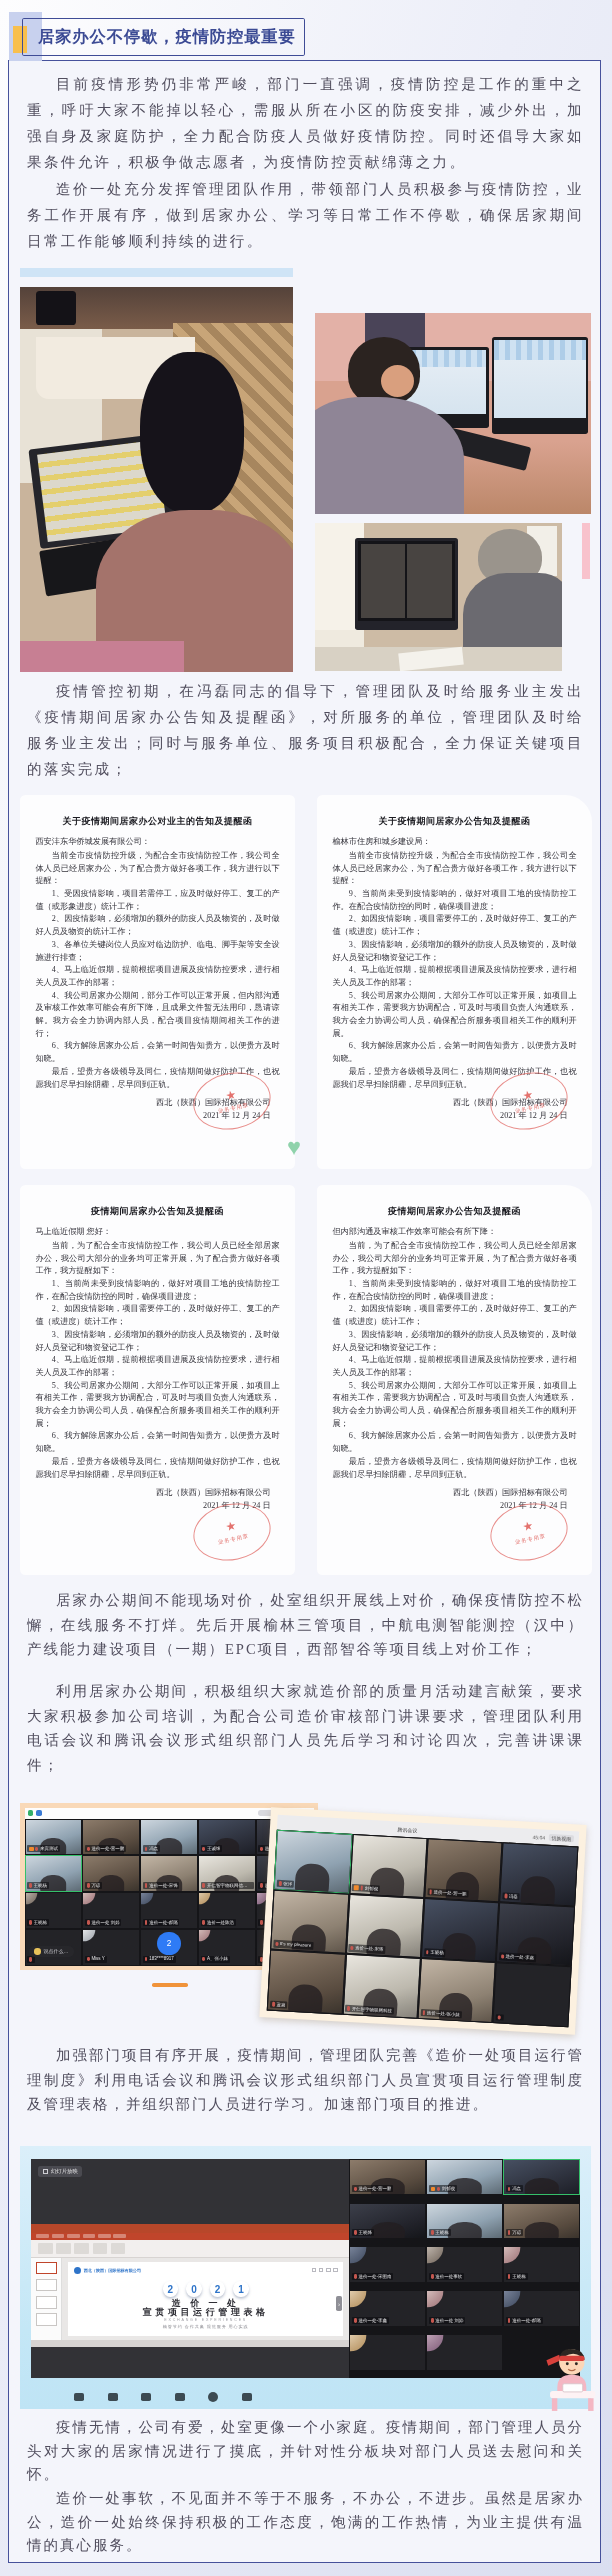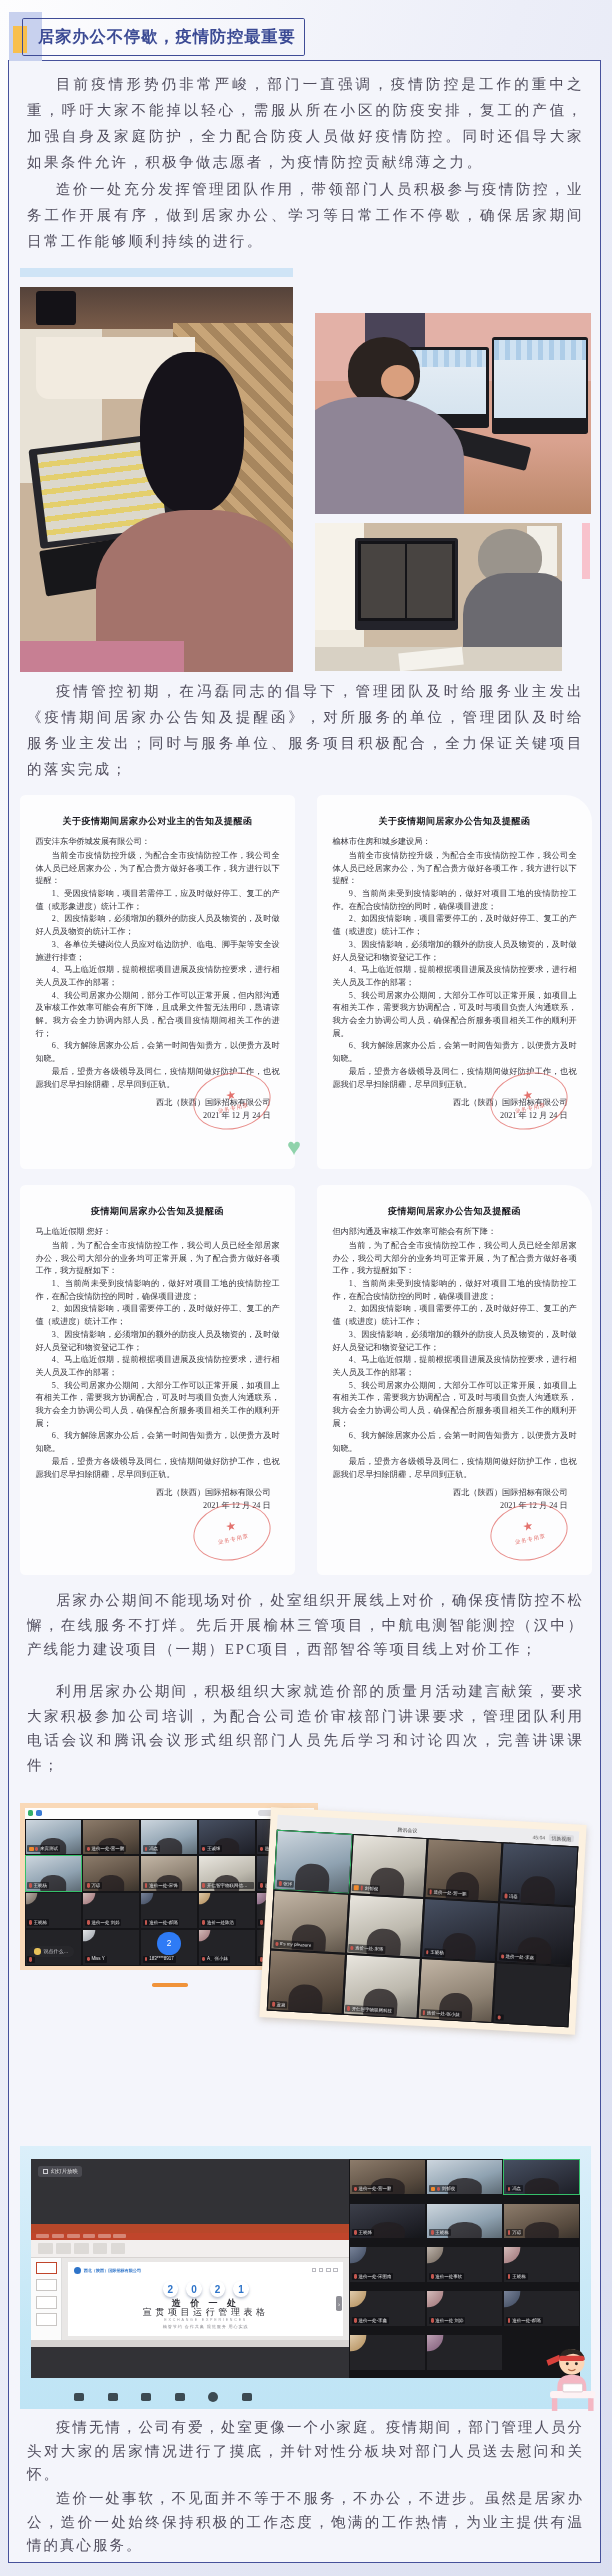--- a/index.html
+++ b/index.html
@@ -150,21 +150,21 @@
 .slide-logo .lg{width:7.3px;height:7.3px;border-radius:50%;background:#2e74c9}
 .slide-logo span{font-family:"Liberation Sans",sans-serif;font-size:4.1px;color:#2e74c9;font-weight:bold}
 .slide-icons{position:absolute;right:5.4px;top:5.4px;display:flex;gap:2.7px}
 .slide-icons i{width:4.5px;height:4.5px;border:0.9px solid #b9b9c0;display:block}
 .year-row{position:absolute;left:0;right:0;top:26%;display:flex;justify-content:center;gap:8.2px}
 .year-row .yc{width:15.4px;height:15.4px;border-radius:50%;background:#fff;box-shadow:0 1.8px 2.7px rgba(60,80,120,.35);
   display:flex;align-items:center;justify-content:center;font-family:"Liberation Sans",sans-serif;
   font-weight:bold;font-size:10px;color:#2e74c9}
 .slide-l1{position:absolute;left:0;right:0;top:47%;text-align:center;font-weight:bold;font-size:9px;
   color:#2f2f36;letter-spacing:3.6px}
-.slide-l2{position:absolute;left:0;right:0;top:60%;text-align:center;font-weight:normal;font-size:9px;
+.slide-l2{position:absolute;left:0;right:0;top:60%;text-align:center;font-weight:bold;font-size:9px;
   color:#2f2f36;letter-spacing:3.6px}
 .slide-en{position:absolute;left:0;right:0;top:76%;text-align:center;font-family:"Liberation Sans",sans-serif;
   font-size:3.6px;color:#9a9aa2;letter-spacing:1.8px}
 .slide-tag{position:absolute;left:0;right:0;top:84%;text-align:center;font-size:4.1px;color:#8b8b92;letter-spacing:0.9px}
 .next-btn{position:absolute;right:0.9px;top:46%;width:6.3px;height:14.5px;background:#8f8f96;border-radius:1.8px;
   color:#fff;font-size:6.3px;display:flex;align-items:center;justify-content:center}
 .ppt-status{height:7.3px;background:#d7d4d2}
 .meet3{position:relative;width:42%;background:#1b1b1f}
 .toolbar3{position:absolute;left:54px;bottom:7.3px;display:flex;gap:23.6px;align-items:center}
 .toolbar3 i{width:10px;height:8.2px;background:#3c4a52;border-radius:1.8px;display:block}
@@ -177,21 +177,21 @@
 
 <div class="page">
 
   <div class="content-box"></div>
 
   <div class="title-sq"></div>
   <div class="title-bar"></div>
   <div class="title-frame"></div>
   <h1 class="title-text">居家办公不停歇，疫情防控最重要</h1>
 
-  <p class="para" style="top:71px">目前疫情形势仍非常严峻，部门一直强调，疫情防控是工作的重中之重，呼吁大家不能掉以轻心，需服从所在小区的防疫安排，复工的产值，加强自身及家庭防护，全力配合防疫人员做好疫情防控。同时还倡导大家如果条件允许，积极争做志愿者，为疫情防控贡献绵薄之力。</p>
+  <p class="para" style="top:71px">目前疫情形势仍非常严峻，部门一直强调，疫情防控是工作的重中之重，呼吁大家不能掉以轻心，需服从所在小区的防疫安排，减少外出，加强自身及家庭防护，全力配合防疫人员做好疫情防控。同时还倡导大家如果条件允许，积极争做志愿者，为疫情防控贡献绵薄之力。</p>
   <p class="para" style="top:176px">造价一处充分发挥管理团队作用，带领部门人员积极参与疫情防控，业务工作开展有序，做到居家办公、学习等日常工作不停歇，确保居家期间日常工作能够顺利持续的进行。</p>
 
   <div class="blue-bar"></div>
   <div class="photo ph1">
     <div class="wall"></div>
     <div class="shelf"></div>
     <div class="speaker"></div>
     <div class="curtain"></div>
     <div class="lace"></div>
     <div class="lap">
@@ -580,20 +580,21 @@
               <i class="mic"></i>
               <span></span>
             </div>
         </div>
         </div>
     </div>
   </div>
 
   <div class="divider"></div>
 
+  <p class="para tight" style="top:2043px">加强部门项目有序开展，疫情期间，管理团队完善《造价一处项目运行管理制度》利用电话会议和腾讯会议形式组织部门人员宣贯项目运行管理制度及管理表格，并组织部门人员进行学习。加速部门项目的推进。</p>
 
   <div class="frame3">
     <div class="shot3">
       <div class="ppt-region">
         <div class="cast-chip">
             <i></i>
             <span>幻灯片放映</span>
           </div>
         <div class="ppt-win">
           <div class="ppt-titlebar"></div>

